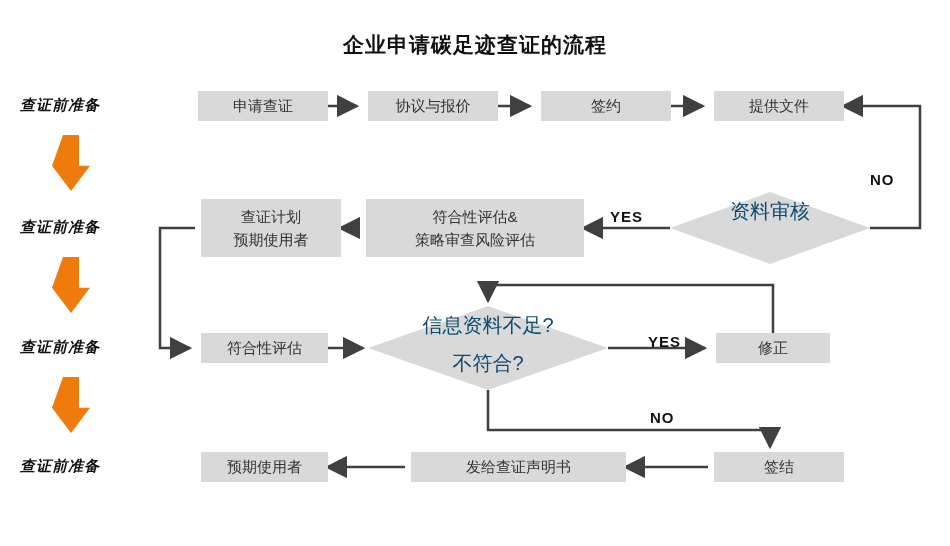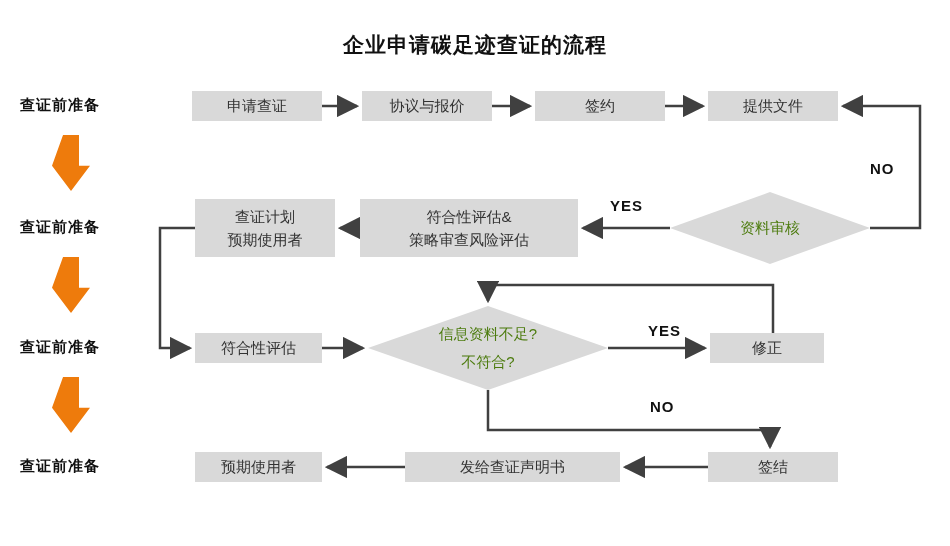--- a/index.html
+++ b/index.html
@@ -14,49 +14,52 @@
   .title {
     position:absolute; left:0; top:31px; width:950px;
     text-align:center; font-size:21px; font-weight:bold; color:#111111;
     letter-spacing:1px;
   }
 
   .stage {
     position:absolute; left:20px; width:120px;
     font-size:15px; font-weight:bold; color:#111111; text-align:left;
     letter-spacing:1px;
+    font-style:italic;
   }
 
   .down-arrow {
     position:absolute; left:52px; width:38px; height:56px;
     background:#ee7b0c;
     clip-path:polygon(29% 0, 71% 0, 71% 55%, 100% 55%, 50% 100%, 0 55%);
   }
 
   .box {
     position:absolute; background:#d9d9d9; color:#333333;
     display:flex; align-items:center; justify-content:center;
     text-align:center; font-size:15px; line-height:1.55;
     white-space:pre-line;
+    margin-left:6px;
   }
 
   .diamond {
-    position:absolute; display:flex; align-items:center; justify-content:center;
-    text-align:center; font-size:15px; color:#4d7c0f; white-space:pre-line;
+    position:absolute; display:flex; justify-content:center;
+    text-align:center; font-size:20px; color:#0c4a6e; white-space:pre-line;
     line-height:1.9;
   }
   .diamond::before {
     content:""; position:absolute; inset:0; background:#d9d9d9;
     clip-path:polygon(50% 0, 100% 50%, 50% 100%, 0 50%);
   }
   .diamond span { position:relative; z-index:1; }
 
   .edge-label {
     position:absolute; font-size:15px; font-weight:bold; color:#111111;
     letter-spacing:1px;
+    margin-top:11px;
   }
 
   svg.connectors { position:absolute; left:0; top:0; }
 </style>
 </head>
 <body>
 
 <div class="canvas">
 
   <svg class="connectors" width="950" height="546" viewBox="0 0 950 546">

